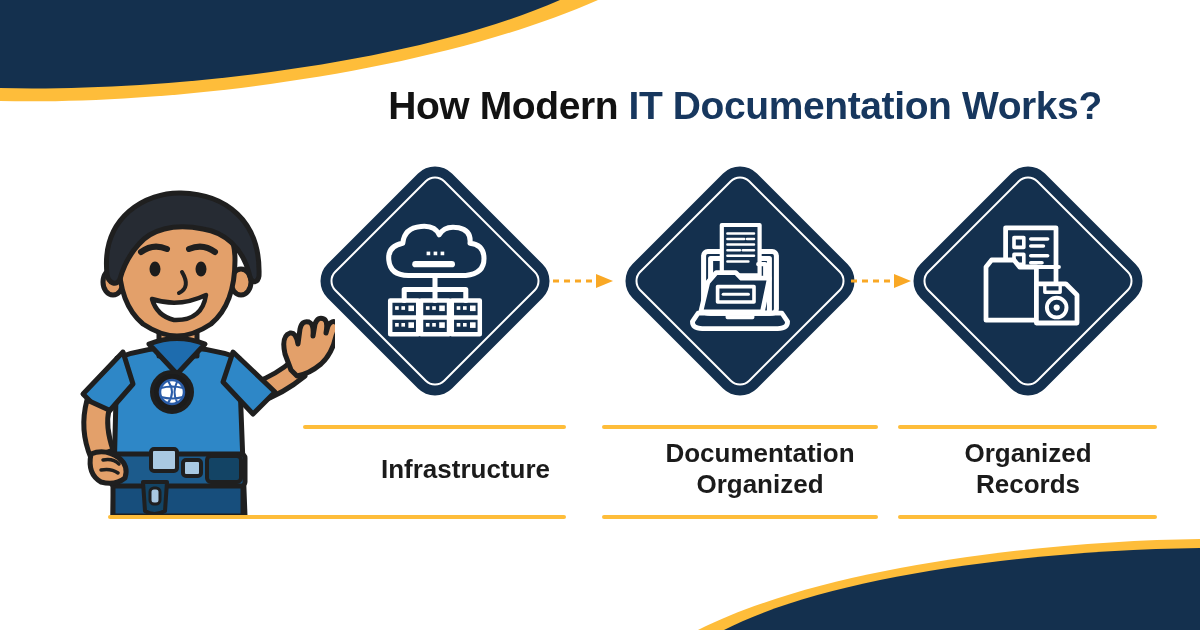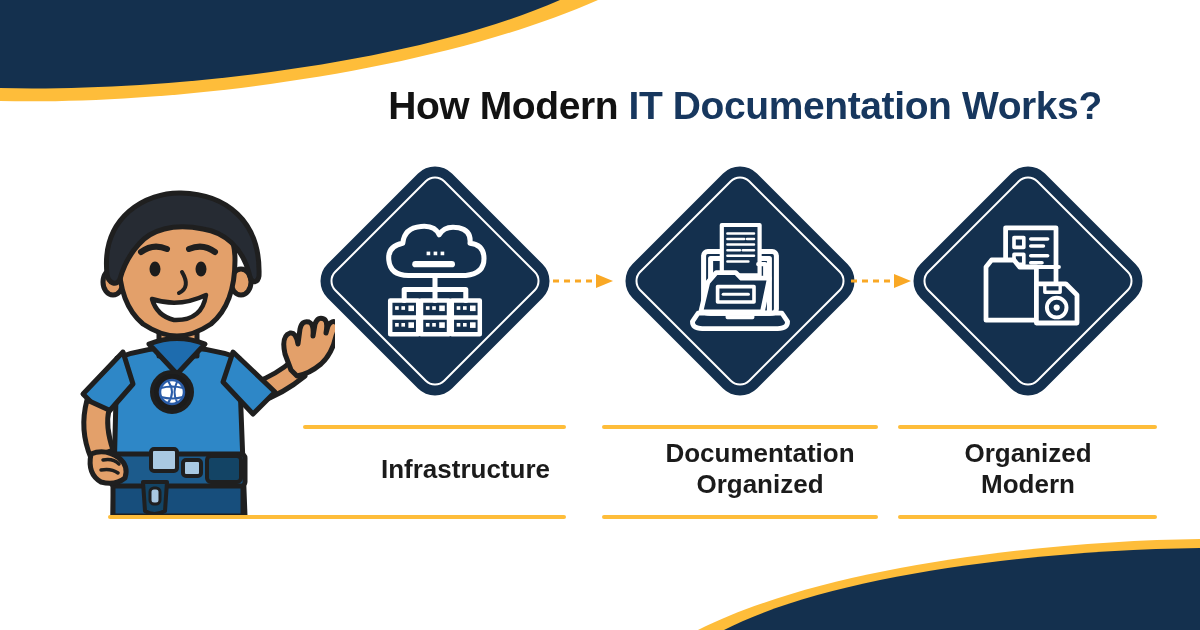--- a/index.html
+++ b/index.html
@@ -236,20 +236,20 @@
   <div class="step-label l1">
     <div>Infrastructure</div>
     <div></div>
   </div>
   <div class="step-label l2">
     <div>Documentation</div>
     <div>Organized</div>
   </div>
   <div class="step-label l3">
     <div>Organized</div>
-    <div>Modern</div>
+    <div>Records</div>
   </div>
 
   <div class="rule rb1"></div>
   <div class="rule rb2"></div>
   <div class="rule rb3"></div>
 
 </div>
 
 </body></html>

